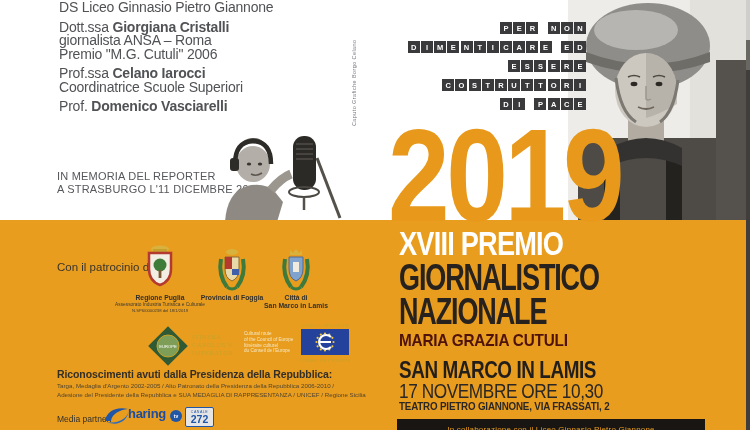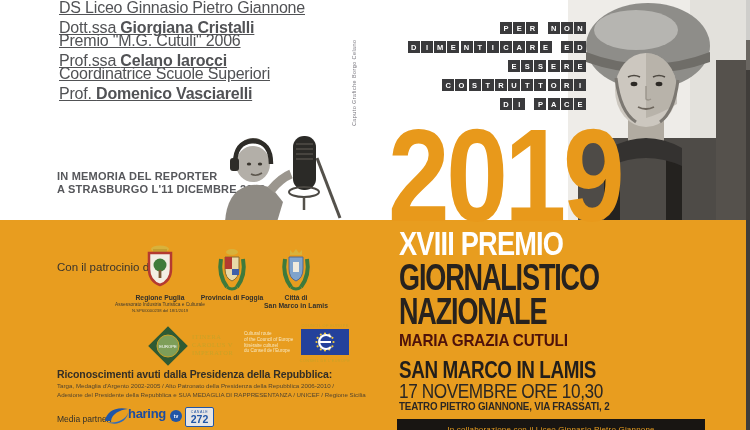--- a/index.html
+++ b/index.html
@@ -7,23 +7,23 @@
     position:relative; width:750px; height:430px; background:#ffffff;
     overflow:hidden; font-family:"Liberation Sans", sans-serif;
     -webkit-font-smoothing:antialiased;
   }
   .abs { position:absolute; }
   .cond { transform-origin:left top; display:inline-block; white-space:nowrap; }
 
   
   .credits { left:59px; top:1px; color:#515255; width:300px; }
   .person { margin:0 0 6px 0; }
-  .pline { font-size:16px; line-height:13.5px; letter-spacing:-0.2px;text-decoration:underline; }
+  .pline { font-size:14px; line-height:13.5px; letter-spacing:-0.2px; }
   .pname { font-weight:700;text-align:center; }
-  .memorial { left:57px; top:170px; color:#56575b; font-weight:700; }
+  .memorial { left:57px; top:170px; color:#56575b; font-weight:400; }
   .memorial div { font-size:11px; line-height:13px; letter-spacing:0.2px; }
   .printer { left:351px; top:16px; height:110px; writing-mode:vertical-rl;
     transform:rotate(180deg); font-size:5.5px; color:#7b7980; letter-spacing:0.4px; }
 
   
   .photo-woman { left:540px; top:0; width:206px; height:220px; }
   .photo-man   { left:213px; top:130px; width:132px; height:92px; }
   .right-strip { left:746px; top:0; width:4px; height:430px;
     background:linear-gradient(#cfcecb 0 40px,#6a6661 40px 70px,#403d3a 70px 100%); }
 
@@ -104,20 +104,21 @@
 <body>
 
 <div class="poster">
 
   <div class="abs credits" id="people">
       <div class="person">
         <div class="pline">DS Liceo Ginnasio Pietro Giannone</div>
       </div>
       <div class="person">
         <div class="pline"><span>Dott.ssa </span><span class="pname">Giorgiana Cristalli</span></div>
+        <div class="pline">giornalista ANSA – Roma</div>
         <div class="pline">Premio "M.G. Cutuli" 2006</div>
       </div>
       <div class="person">
         <div class="pline"><span>Prof.ssa </span><span class="pname">Celano Iarocci</span></div>
         <div class="pline">Coordinatrice Scuole Superiori</div>
       </div>
       <div class="person">
         <div class="pline"><span>Prof. </span><span class="pname">Domenico Vasciarelli</span></div>
       </div>
     </div>

